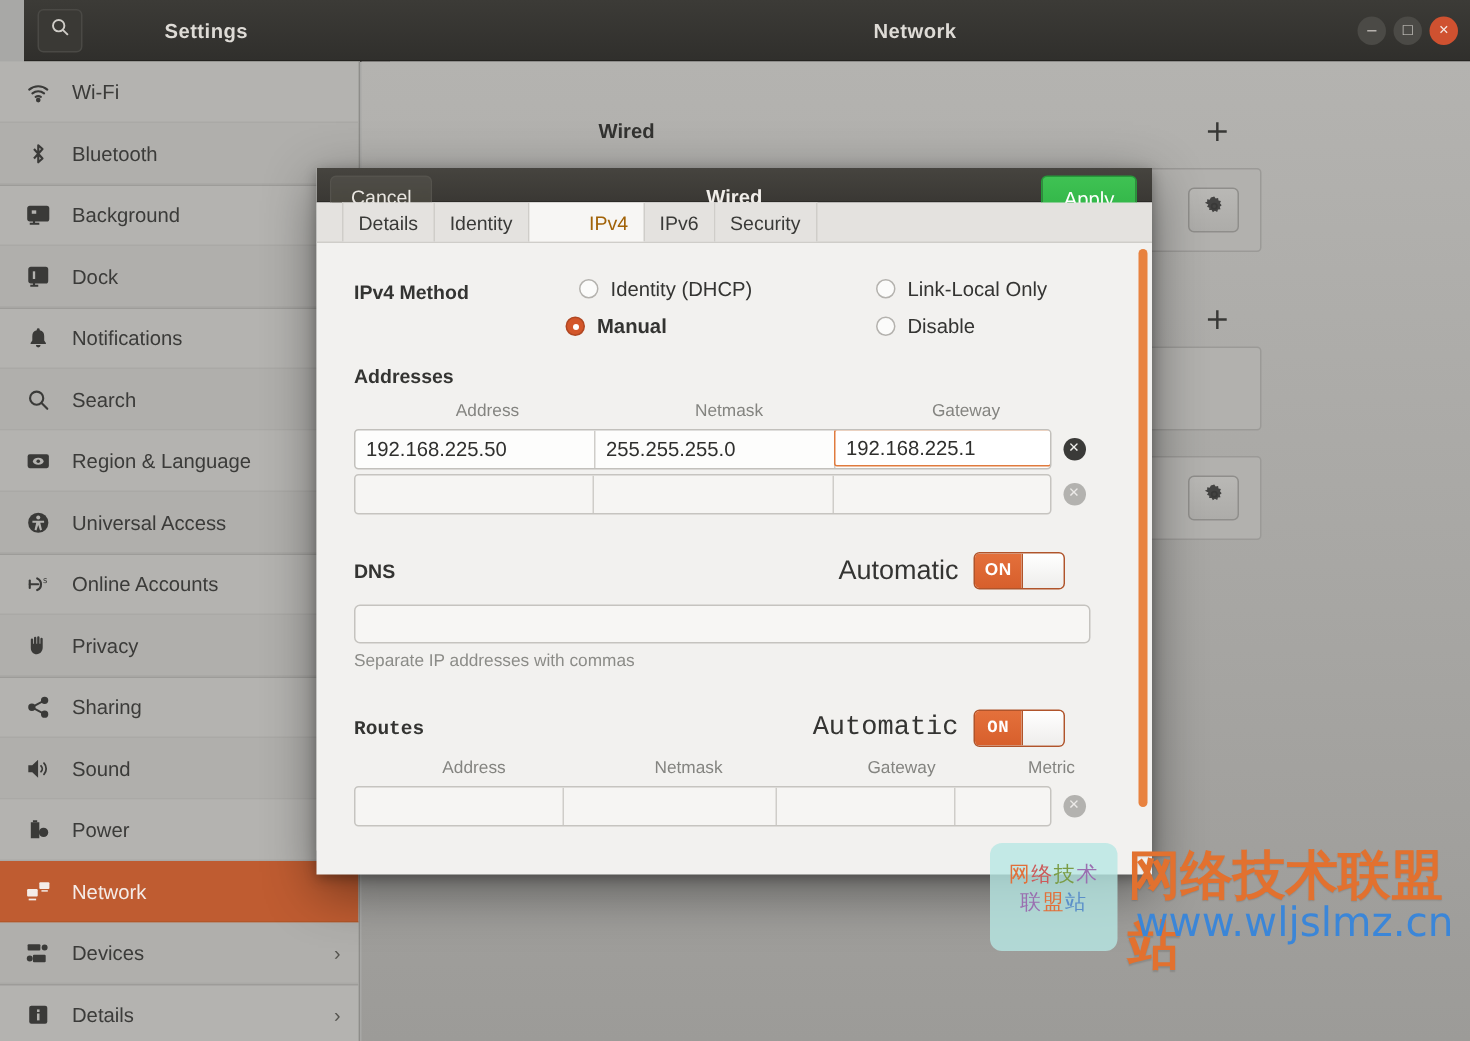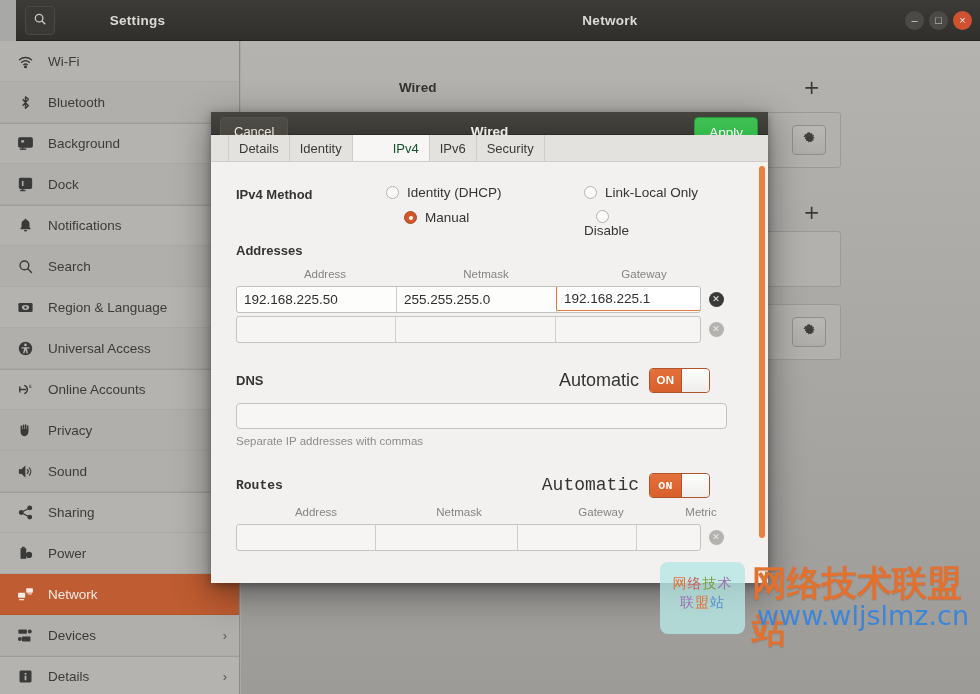--- a/index.html
+++ b/index.html
@@ -169,21 +169,21 @@
     padding-left: 17px;
   }
   .tab {
     display: flex; align-items: center;
     padding: 0 10px;
     font-size: 13px; color: #3a3a38;
     border-right: 1px solid #cfcdc9;
     background: #e4e2df;
   }
   .tab:first-child { border-left: 1px solid #cfcdc9; }
-  .tab.active { background: #f7f6f4; color: #14532d; padding-left: 40px; }
+  .tab.active { background: #f7f6f4; color: #a16207; padding-left: 40px; }
 
   #dlg-body {
     position: relative;
     height: 405px;
     background: #f2f1ef;
     overflow: hidden;
   }
   #dlg-scroll { position: absolute; inset: 0; padding: 0 32px 0 25px; }
 
   .vscroll {
@@ -460,42 +460,42 @@
 
     <div class="side-item alt">
       <span class="side-ico">
         <svg viewBox="0 0 24 24" fill="#3a3a38">
           <path d="M5 11V6.2a1.1 1.1 0 0 1 2.2 0V10h.8V4.6a1.1 1.1 0 0 1 2.2 0V10h.8V4.2a1.1 1.1 0 0 1 2.2 0V10h.8V5.6a1.1 1.1 0 0 1 2.2 0v7.9c0 3.6-2.3 6.5-5.6 6.5S5 17.4 5 13.8z"></path>
         </svg>
       </span>
       <span class="side-label">Privacy</span>
     </div>
 
-    <div class="side-item alt">
-      <span class="side-ico">
-        <svg viewBox="0 0 24 24" fill="#3a3a38" stroke="#3a3a38" stroke-width="1.7" stroke-linecap="round">
-          <path d="M3.5 9.5h3.2L11 5.5v13l-4.3-4H3.5z"></path>
-          <path d="M14.6 9.2a4 4 0 0 1 0 5.6" fill="none"></path>
-          <path d="M17.4 6.8a7.6 7.6 0 0 1 0 10.4" fill="none"></path>
-        </svg>
-      </span>
-      <span class="side-label">Sound</span>
-    </div>
-
     <div class="side-item sep-top">
       <span class="side-ico">
         <svg viewBox="0 0 24 24" fill="#3a3a38" stroke="#3a3a38" stroke-width="1.7">
           <circle cx="18" cy="5.5" r="2.6"></circle>
             <circle cx="18" cy="18.5" r="2.6"></circle>
             <circle cx="6" cy="12" r="2.6"></circle>
           <line x1="8.3" y1="10.7" x2="15.7" y2="6.7"></line>
             <line x1="8.3" y1="13.3" x2="15.7" y2="17.3"></line>
         </svg>
       </span>
       <span class="side-label">Sharing</span>
+    </div>
+
+    <div class="side-item alt">
+      <span class="side-ico">
+        <svg viewBox="0 0 24 24" fill="#3a3a38" stroke="#3a3a38" stroke-width="1.7" stroke-linecap="round">
+          <path d="M3.5 9.5h3.2L11 5.5v13l-4.3-4H3.5z"></path>
+          <path d="M14.6 9.2a4 4 0 0 1 0 5.6" fill="none"></path>
+          <path d="M17.4 6.8a7.6 7.6 0 0 1 0 10.4" fill="none"></path>
+        </svg>
+      </span>
+      <span class="side-label">Sound</span>
     </div>
 
     <div class="side-item">
       <span class="side-ico">
         <svg viewBox="0 0 24 24" fill="#3a3a38">
           <path d="M5 4.5h8v15H5z"></path>
             <path d="M7 2.5h4v2H7z"></path>
           <circle cx="17" cy="14" r="4.4"></circle>
         </svg>
       </span>
@@ -603,31 +603,31 @@
       <div id="dlg-scroll">
 
         <div id="method-row">
           <span class="sec-label">IPv4 Method</span>
 
           <label class="radio-opt" style="left:150px; top:0;">
             <span class="rad"></span>
             <span>Identity (DHCP)</span>
           </label>
 
-          <label class="radio-opt" style="left:168px; top:25px;">
+          <label class="radio-opt" style="left:141px; top:25px;font-weight:bold;">
             <span class="rad on"></span>
             <span>Manual</span>
           </label>
 
           <label class="radio-opt" style="left:348px; top:0;">
             <span class="rad"></span>
             <span>Link-Local Only</span>
           </label>
 
-          <label class="radio-opt" style="left:348px; top:25px;flex-direction:column;">
+          <label class="radio-opt" style="left:348px; top:25px;">
             <span class="rad"></span>
             <span>Disable</span>
           </label>
         </div>
 
         <div id="addr-title" class="sec-label">Addresses</div>
 
         <div class="col-heads">
           <span style="left:44px; width:90px;">Address</span>
           <span style="left:205px; width:90px;">Netmask</span>

